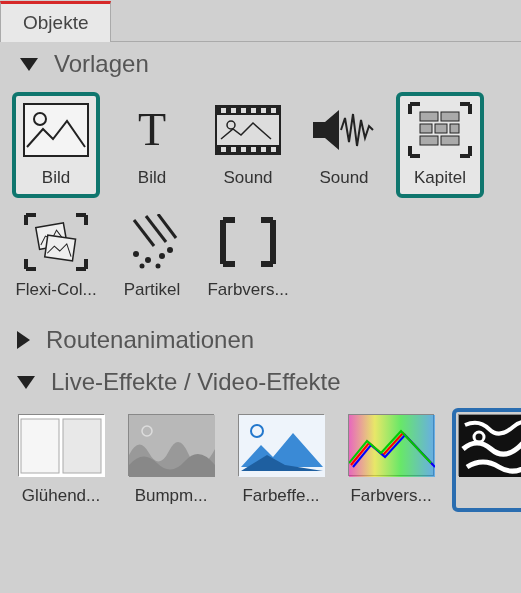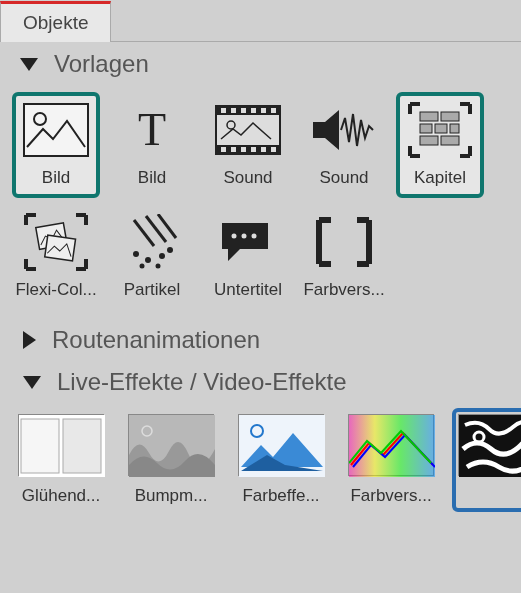--- a/index.html
+++ b/index.html
@@ -4,21 +4,21 @@
 <style>
 * { box-sizing: border-box; margin: 0; padding: 0; }
 body { width: 521px; height: 593px; background: #d0d0d0; font-family: "Segoe UI", Arial, sans-serif; font-size: 14px; color: #333; overflow: hidden; }
 .tabs { display: flex; background: #d0d0d0; border-bottom: 1px solid #aaa; }
 .tab { padding: 8px 22px; font-size: 19px; color: #444; cursor: pointer; }
 .tab.active { background: #e8e8e8; border: 1px solid #aaa; border-top: 3px solid #d62828; border-bottom: none; position: relative; top: 1px; }
 .section-header { display: flex; align-items: center; padding: 8px 16px 6px 20px; font-size: 24px; color: #555; cursor: pointer; font-weight: 300; }
 .section-header .tri { display: inline-block; width: 0; height: 0; margin-right: 16px; }
 .tri.down { border-left: 9px solid transparent; border-right: 9px solid transparent; border-top: 13px solid #222; }
 .tri.right { border-top: 9px solid transparent; border-bottom: 9px solid transparent; border-left: 13px solid #222; }
-.section-header.sub { font-size: 24px; padding-left: 23px; }
+.section-header.sub { font-size: 24px; padding-left: 17px; }
 .items { display: flex; flex-wrap: wrap; padding: 8px 12px; gap: 6px 8px; }
 .item { width: 88px; display: flex; flex-direction: column; align-items: center; cursor: pointer; border-radius: 6px; padding: 4px 2px 6px; border: 4px solid transparent; }
 .item.selected { border: 4px solid #0f766e; background: #e6e6e6; }
 .item .icon { width: 70px; height: 60px; display: flex; align-items: center; justify-content: center; }
 .item .lbl { margin-top: 8px; font-size: 17px; color: #333; text-align: center; white-space: nowrap; overflow: hidden; text-overflow: ellipsis; max-width: 82px; }
 .effects-row { display: flex; padding: 6px 12px 10px; gap: 12px; }
 .effect { display: flex; flex-direction: column; align-items: center; cursor: pointer; border: 4px solid transparent; border-radius: 6px; padding: 2px; }
 .effect.selected { border: 4px solid #2a6db0; }
 .effect .thumb { width: 86px; height: 62px; border: 1px solid #888; }
 .effect .lbl { margin-top: 10px; font-size: 17px; color: #333; white-space: nowrap; overflow: hidden; text-overflow: ellipsis; max-width: 86px; text-align: center; }
@@ -135,31 +135,20 @@
           <circle cx="24" cy="46" r="3" fill="#222"></circle>
           <circle cx="38" cy="42" r="3" fill="#222"></circle>
           <circle cx="46" cy="36" r="3" fill="#222"></circle>
           <circle cx="18" cy="52" r="2.5" fill="#222"></circle>
           <circle cx="34" cy="52" r="2.5" fill="#222"></circle>
       </svg>
     </div>
     <div class="lbl">Partikel</div>
   </div>
 
-  <div class="item">
-    <div class="icon">
-      <svg width="56" height="42" viewBox="0 0 56 42">
-        <path d="M2 2 H48 V28 H20 L8 40 V28 H2 Z" fill="#222"></path>
-        <circle cx="14" cy="15" r="2.5" fill="#ddd"></circle>
-          <circle cx="24" cy="15" r="2.5" fill="#ddd"></circle>
-          <circle cx="34" cy="15" r="2.5" fill="#ddd"></circle>
-      </svg>
-    </div>
-    <div class="lbl">Untertitel</div>
-  </div>
 
   <div class="item">
     <div class="icon">
       <svg width="58" height="52" viewBox="0 0 58 52">
         <path d="M4 4 L4 48 M4 4 L16 4 M4 48 L16 48" stroke="#222" stroke-width="6" fill="none"></path>
         <path d="M54 4 L54 48 M42 4 L54 4 M42 48 L54 48" stroke="#222" stroke-width="6" fill="none"></path>
       </svg>
     </div>
     <div class="lbl">Farbvers...</div>
   </div>

